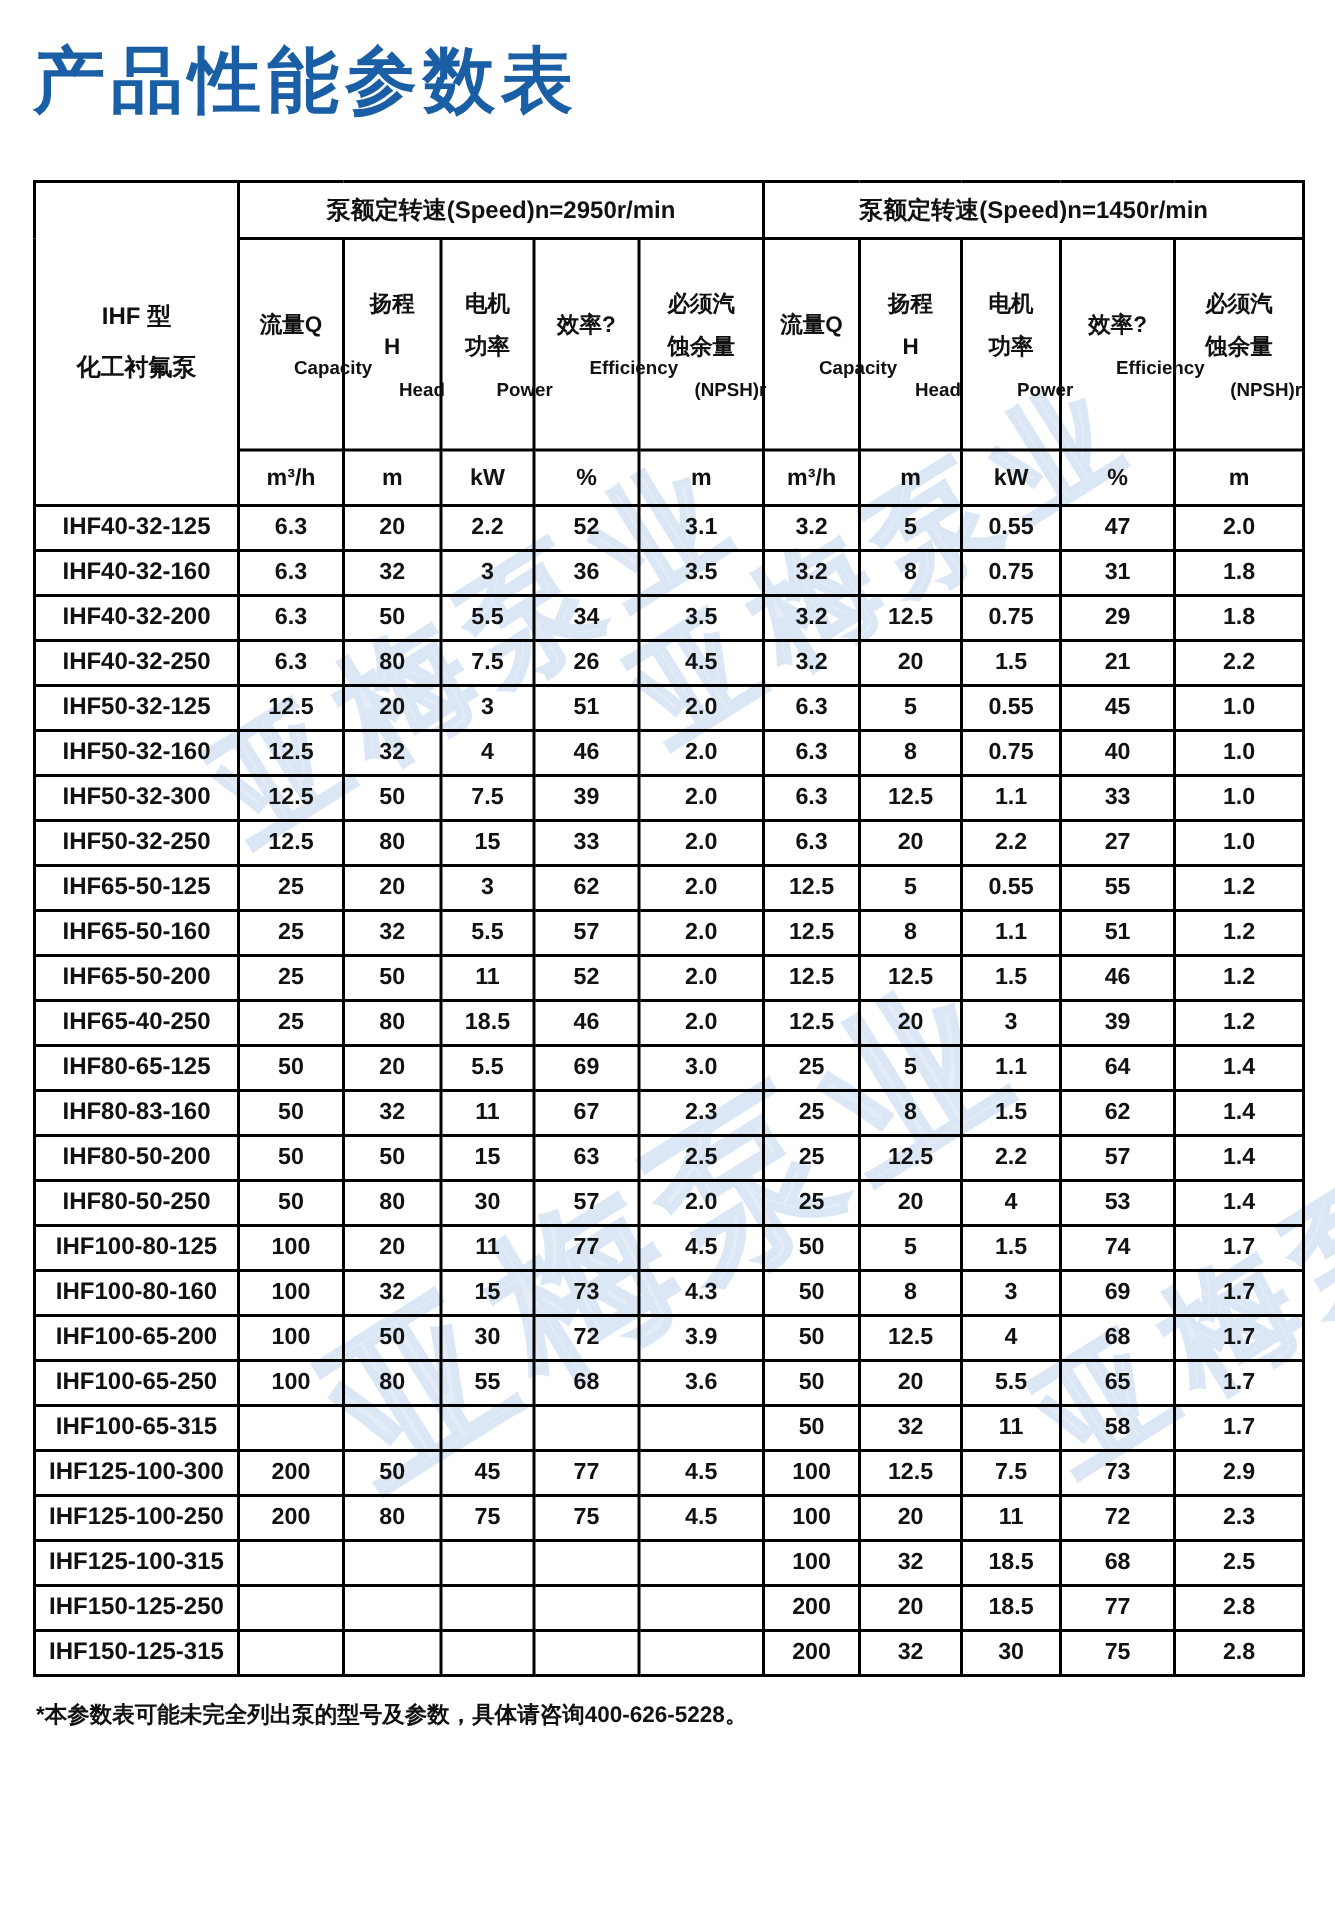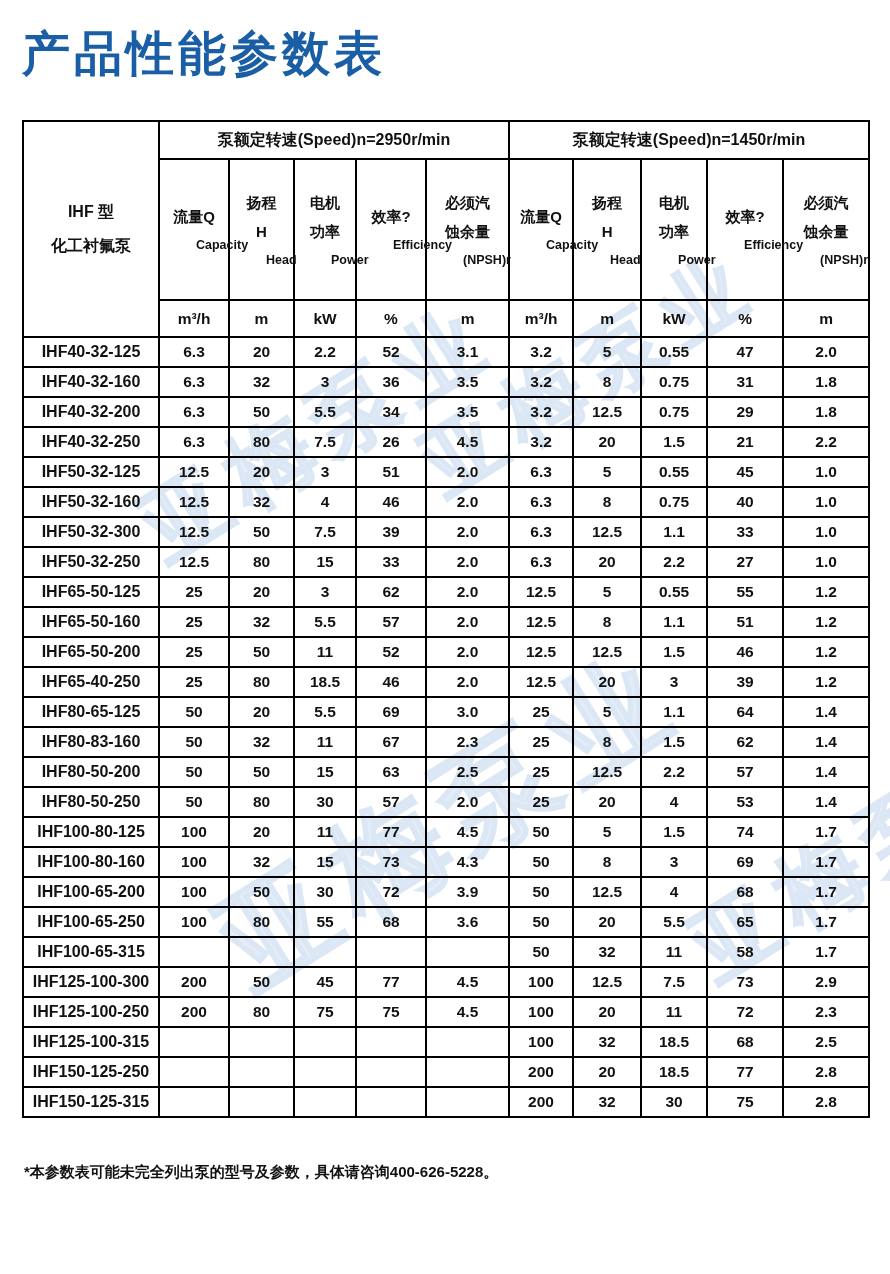--- a/index.html
+++ b/index.html
@@ -52,21 +52,21 @@
   .col-h .en { font-size: 12.5px; line-height: 24px; font-weight: 600; margin-top: 2px; padding-left: 36px; }
   .unit { height: 37px; font-size: 15.5px; font-weight: 600; margin-top: 42px; }
   td.model {
     height: 30px; text-align: left; padding-left: 8px;
     font-size: 16px; font-weight: 600; white-space: nowrap; margin-top: 36px;
   }
   td.val { height: 30px; font-size: 15.5px; font-weight: 600; }
 
   .footnotes { position: absolute; left: 24px; top: 1130px; z-index: 1; }
   .footnotes p {
-    font-size: 15px; font-weight: 600; line-height: 28px; color: #111; margin-top: 28px;
+    font-size: 15px; font-weight: 600; line-height: 28px; color: #111;
   }
 </style>
 </head>
 <body>
 
 <h1 class="title">产品性能参数表</h1>
 
 <div class="watermark wm1">亚梅泵业</div>
 <div class="watermark wm2">亚梅泵业</div>
 <div class="watermark wm3">亚梅泵业</div>

